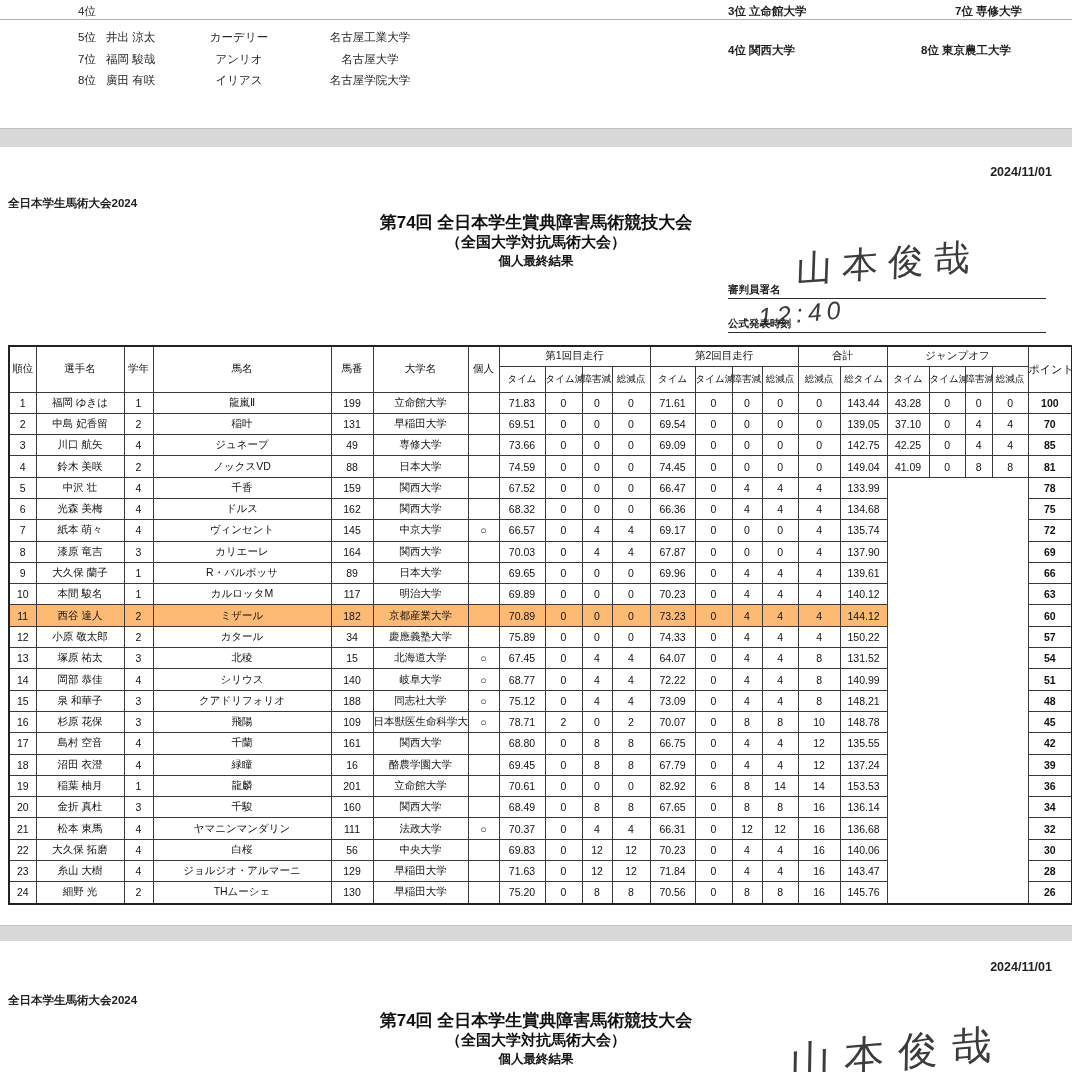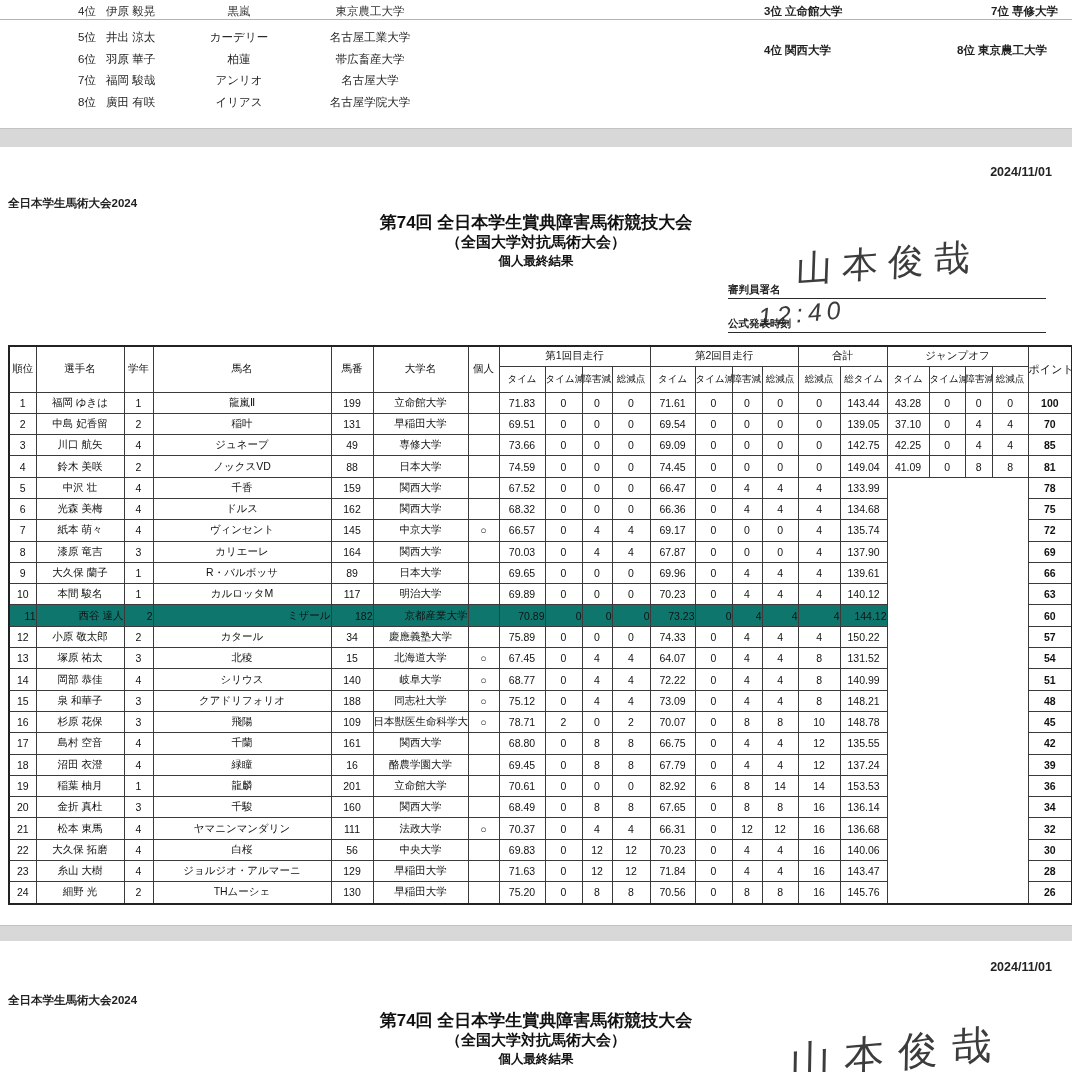--- a/index.html
+++ b/index.html
@@ -7,29 +7,29 @@
     width:1072px;height:1072px;position:relative;overflow:hidden;
     background:#ffffff;
     font-family:"Liberation Sans","DejaVu Sans",sans-serif;
     color:#1a1a1a;
     -webkit-font-smoothing:antialiased;
   }
   .abs{position:absolute;}
 
   
   #prev-page{top:0;left:0;width:1072px;height:128px;background:#fff;overflow:hidden;}
-  .prev-clip-row{top:4px;left:78px;height:15px;overflow:hidden;font-size:11.5px;display:flex;color:#333;}
+  .prev-clip-row{top:4px;left:78px;height:15px;overflow:hidden;font-size:11.5px;display:flex;color:#333;flex-direction:column;}
   .topline{top:19px;left:0;width:1072px;border-top:1px solid #b3b3b3;height:0;}
   #prev-ind-list{top:27px;left:78px;}
   .plist-row{display:flex;height:21.5px;align-items:center;font-size:11.5px;color:#1f1f1f;}
   .p-rank{width:28px;}
   .p-name{width:72px;}
   .p-horse{width:122px;text-align:center;}
   .p-univ{width:140px;text-align:center;}
-  .team-item{font-size:11.5px;font-weight:bold;color:#1f1f1f;margin-left:36px;}
+  .team-item{font-size:11.5px;font-weight:bold;color:#1f1f1f;}
   .clip14{height:15px;overflow:hidden;}
 
   
   .page-gap{left:0;width:1072px;background:#d8d8d8;border-top:1px solid #c2c2c2;border-bottom:1px solid #cccccc;}
   #gap1{top:128px;height:19px;}
   #gap2{top:925px;height:16px;}
 
   
   #page1{top:147px;left:0;width:1072px;height:778px;background:#fff;}
   .doc-date{right:20px;top:18px;font-size:12.5px;font-weight:600;color:#222;}
@@ -52,21 +52,21 @@
   th,td{border:1px solid #3a3a3a;padding:0;text-align:center;overflow:hidden;white-space:nowrap;}
   thead th{font-weight:normal;background:#fff;color:#111;}
   .gh{height:20px;font-size:10.5px;}
   .sh{height:26px;font-size:9.5px;line-height:1.12;white-space:normal;margin-top:25px;}
   .colhead{font-size:10.5px;}
   .pt-head{font-size:11px;}
   tbody td{height:20.3px;font-size:10.5px;color:#111;}
   tbody td.c-name,tbody td.c-horse,tbody td.c-univ{font-size:10.5px;}
   td.c-pt{font-weight:bold;text-align:center;}
   td.jo-empty{background:#fff;}
-  tr.hl td.hl{background:#0f766e;text-align:right;}
+  tr.hl td.hl{background:#fdba74;}
 
   
   #page2{top:941px;left:0;width:1072px;height:131px;background:#fff;overflow:hidden;}
   .p2-date{right:20px;top:19px;font-size:12.5px;font-weight:600;color:#222;}
   .p2-event{left:8px;top:52px;font-size:11.5px;font-weight:600;color:#222;}
   .p2-t1{left:0;top:68px;width:1072px;text-align:center;font-size:17px;font-weight:bold;color:#111;}
   .p2-t2{left:0;top:90px;width:1072px;text-align:center;font-size:15px;font-weight:bold;color:#111;}
   .p2-t3{left:0;top:110px;width:1072px;text-align:center;font-size:12.5px;font-weight:bold;color:#111;}
   .p2-sig{left:790px;top:84px;font-size:40px;color:#3c3c3c;letter-spacing:14px;
           transform:rotate(-5deg) skewX(-6deg);white-space:nowrap;}
@@ -83,26 +83,20 @@
   </div>
   <div class="abs team-item clip14" style="left:728px;top:4px;">3位 立命館大学</div>
   <div class="abs team-item clip14" style="left:955px;top:4px;">7位 専修大学</div>
   <div class="abs topline"></div>
   <div class="abs" id="prev-ind-list">
       <div class="plist-row">
         <span class="p-rank">5位</span>
         <span class="p-name">井出 涼太</span>
         <span class="p-horse">カーデリー</span>
         <span class="p-univ">名古屋工業大学</span>
-      </div>
-      <div class="plist-row">
-        <span class="p-rank">6位</span>
-        <span class="p-name">羽原 華子</span>
-        <span class="p-horse">柏蓮</span>
-        <span class="p-univ">帯広畜産大学</span>
       </div>
       <div class="plist-row">
         <span class="p-rank">7位</span>
         <span class="p-name">福岡 駿哉</span>
         <span class="p-horse">アンリオ</span>
         <span class="p-univ">名古屋大学</span>
       </div>
       <div class="plist-row">
         <span class="p-rank">8位</span>
         <span class="p-name">廣田 有咲</span>

